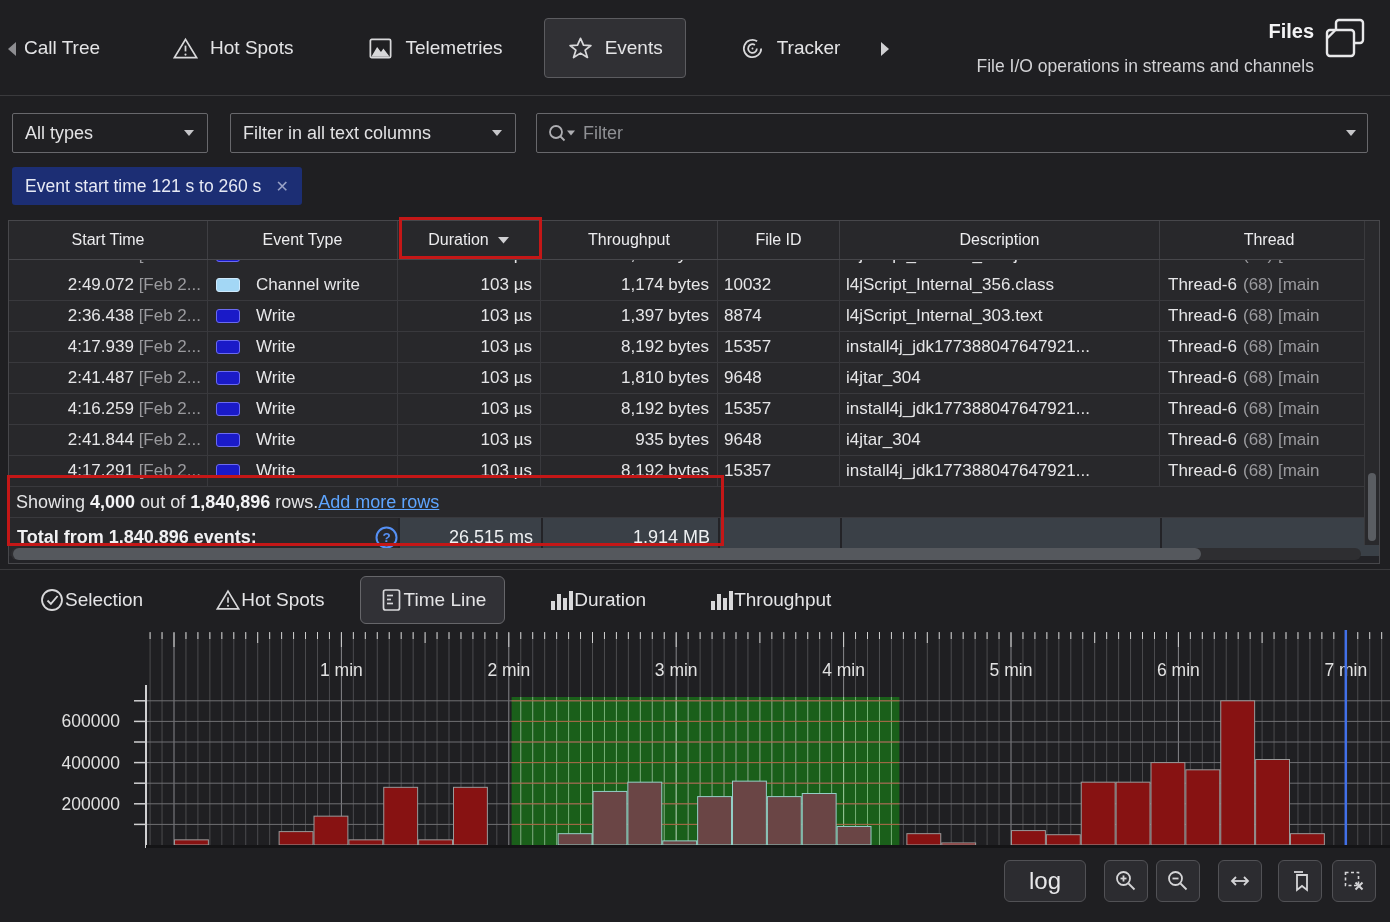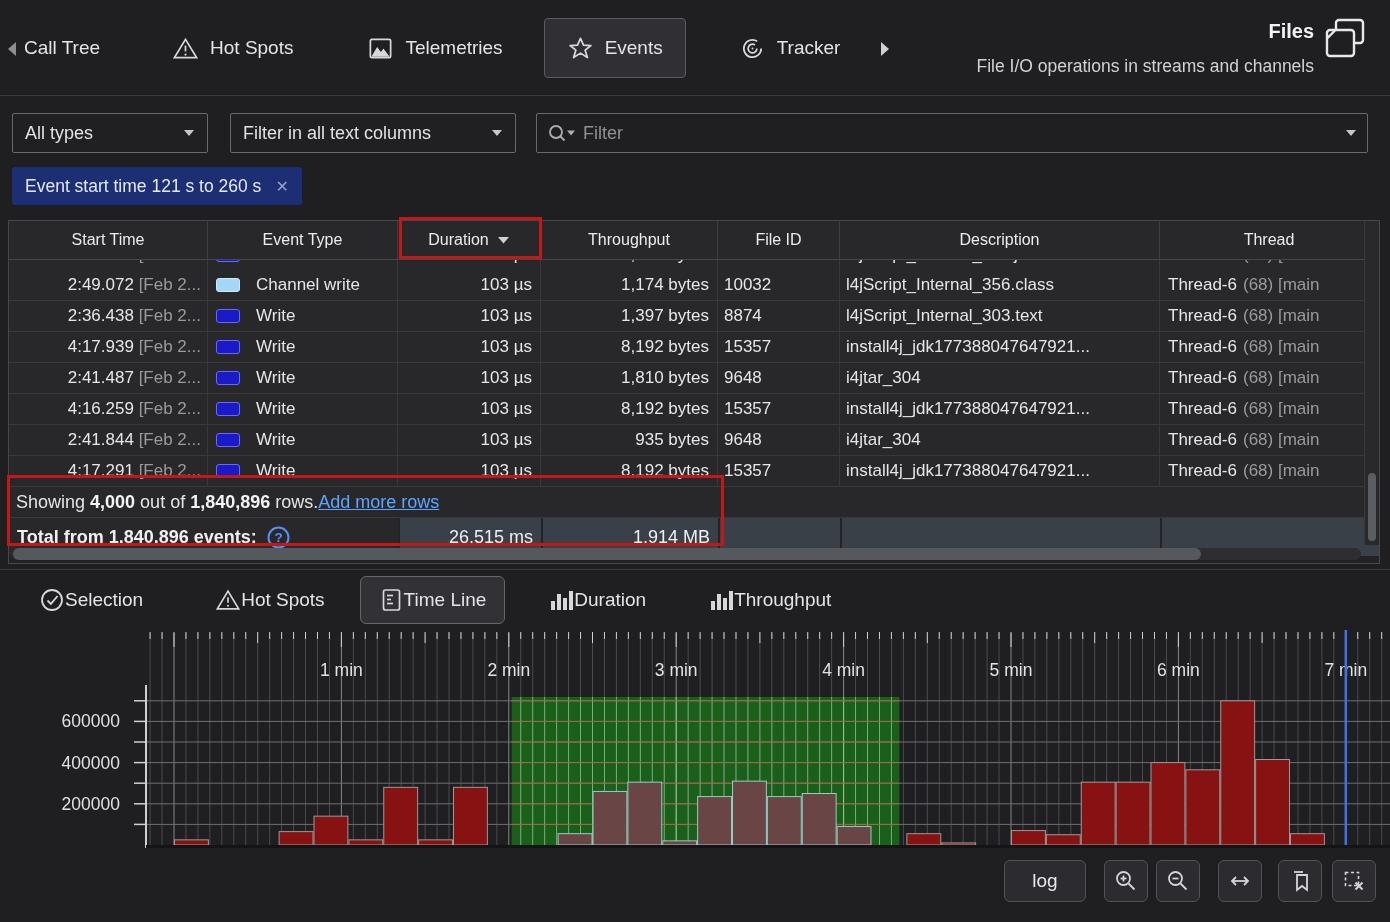--- a/index.html
+++ b/index.html
@@ -61,21 +61,21 @@
   .c-thread{padding-left:8px;gap:6px;}
   .cliprow{height:10px;overflow:hidden;position:relative;}
   .cliprow .tr{position:relative;top:-20px;}
 
   .showrow{height:30px;display:flex;align-items:center;padding-left:7px;font-size:18px;color:#e4e4e6;
     border-bottom:1px solid #39393d;white-space:pre;}
   .showrow b{color:#f4f4f6;}
   .addlink{color:#5ea5ff;text-decoration:underline;margin-left:0;cursor:pointer;}
 
   .totalrow{display:grid;grid-template-columns:389px 143px 177px 122px 320px 1fr;height:38px;}
-  .total-label{display:flex;align-items:center;gap:10px;padding-left:8px;font-weight:bold;font-size:18px;color:#f0f0f2;white-space:nowrap;overflow:hidden;}
+  .total-label{display:flex;align-items:center;gap:10px;padding-left:8px;font-weight:bold;font-size:18px;color:#f0f0f2;white-space:nowrap;overflow:hidden;justify-content:space-between;}
   .tcell{background:#3a4047;border-left:2px solid #232327;display:flex;align-items:center;justify-content:flex-end;
     padding-right:8px;font-size:18px;color:#eef0f2;}
   .tspacer{height:10px;background:#232327;}
 
   .hscroll{position:absolute;left:2px;right:18px;bottom:3px;height:12px;background:#2e2e31;border-radius:6px;}
   .hthumb{position:absolute;left:2px;top:0;height:12px;width:1188px;background:#55585d;border-radius:6px;cursor:pointer;}
   .vscroll{position:absolute;top:0;right:0;width:14px;bottom:18px;border-left:1px solid #3a3a3d;background:#29292c;}
   .vthumb{position:absolute;right:3px;top:252px;width:8px;height:68px;background:#5a5d62;border-radius:4px;cursor:pointer;}
 
   
@@ -92,21 +92,21 @@
 
   
   #chart-svg{position:absolute;top:630px;left:0;}
   #chart-svg text{font-family:"Liberation Sans",sans-serif;}
 
   
   .statusbar{position:absolute;top:848px;left:0;right:0;bottom:0;}
   .statustext{position:absolute;left:14px;top:22px;font-size:19px;color:#dcdcde;white-space:pre;}
   .statustext b{color:#f4f4f6;}
   .btn{position:absolute;top:12px;height:42px;background:#2c2c30;border:1px solid #515155;border-radius:6px;
-    display:flex;align-items:center;justify-content:center;box-sizing:border-box;cursor:pointer;color:#e8e8ea;font-size:19px;}
+    display:flex;align-items:center;justify-content:center;box-sizing:border-box;cursor:pointer;color:#e8e8ea;font-size:24px;}
   #btn-log{left:1004px;width:82px;}
   #btn-zoomin{left:1104px;width:44px;}
   #btn-zoomout{left:1156px;width:44px;}
   #btn-fit{left:1218px;width:44px;}
   #btn-bookmark{left:1278px;width:44px;}
   #btn-clearsel{left:1332px;width:44px;}
 
   
   .anno{position:absolute;border:3px solid #c41717;box-sizing:border-box;z-index:30;pointer-events:none;}
   #anno-duration{left:399px;top:217px;width:143px;height:42px;}

